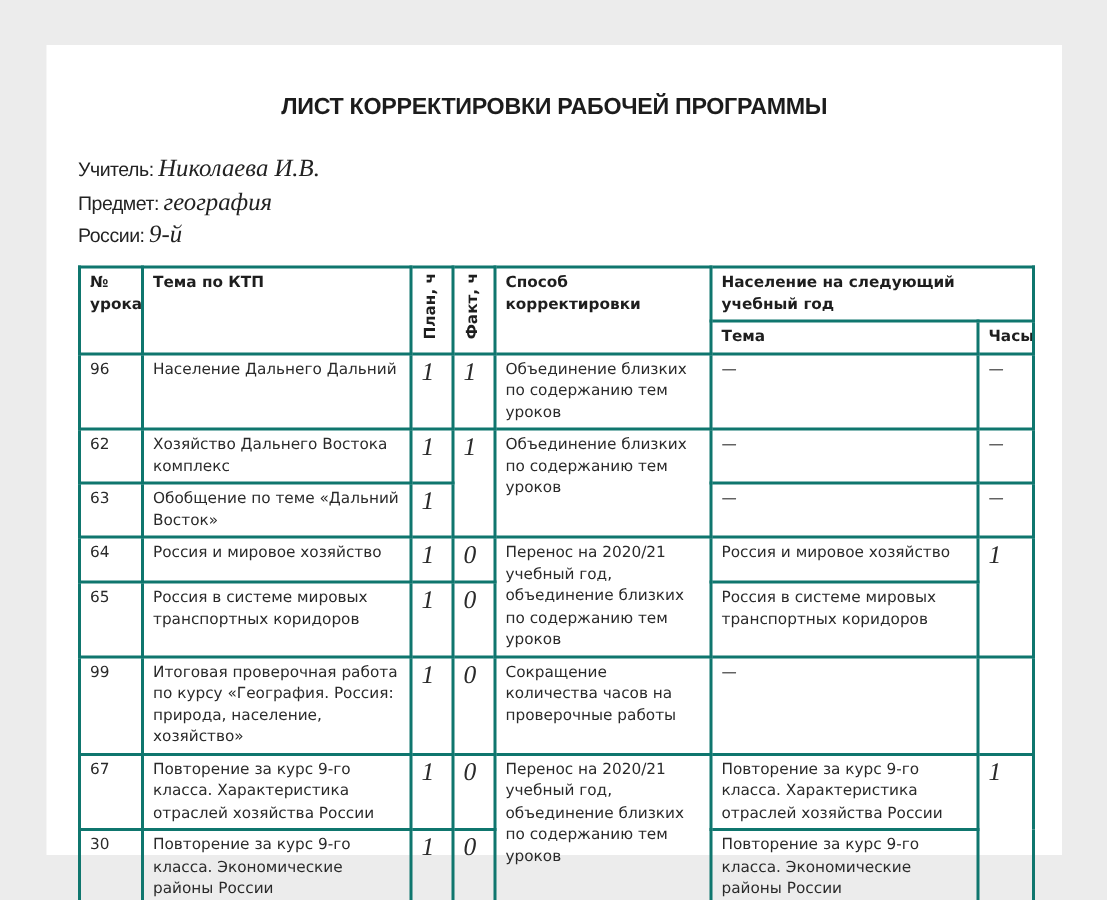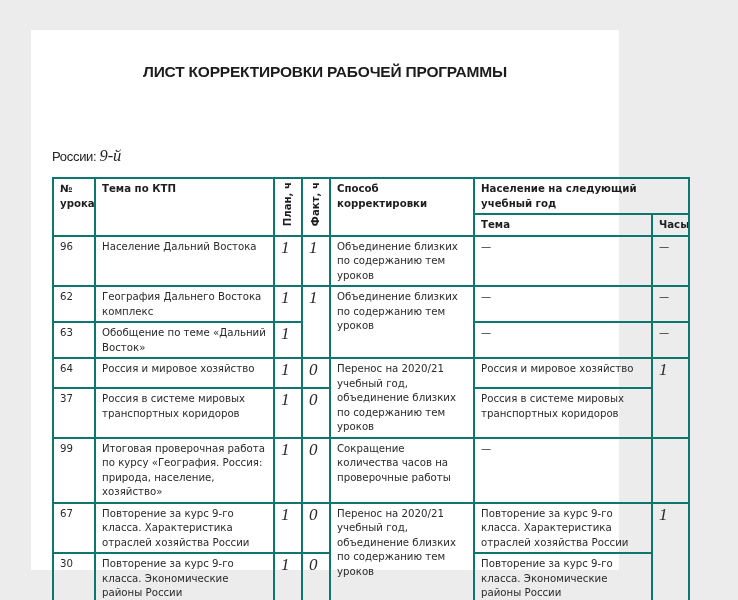--- a/index.html
+++ b/index.html
@@ -6,21 +6,21 @@
   body {
     width: 738px; height: 600px;
     background: #ececec;
     position: relative;
     font-family: "DejaVu Sans", sans-serif;
     color: #222;
     overflow: hidden;
   }
   .page {
     position: absolute; left: 31px; top: 30px;
-    width: 588px; height: 540px;
+    width: 677px; height: 540px;
     background: #ffffff;
   }
   .doc-title {
     position: absolute; left: 0; right: 0; top: 33px;
     text-align: center;
     font-family: "Liberation Sans", sans-serif;
     font-weight: bold; font-size: 15.5px;
     letter-spacing: -0.2px;
     color: #1c1c1c;
   }
@@ -83,20 +83,26 @@
   }
   td.dash { font-size: 10.2px; }
   .hdr-sub { padding-top: 4px; margin-left: 44px; }
 </style>
 </head>
 <body>
 
 <div class="page">
   <div class="doc-title">ЛИСТ КОРРЕКТИРОВКИ РАБОЧЕЙ ПРОГРАММЫ</div>
 
+  <div class="meta-line meta-teacher">
+    <span class="lbl">Учитель:</span><span class="val">Николаева И.В.</span>
+  </div>
+  <div class="meta-line meta-subject">
+    <span class="lbl">Предмет:</span><span class="val">география</span>
+  </div>
   <div class="meta-line meta-class">
     <span class="lbl">России:</span><span class="val">9-й</span>
   </div>
 
   <table class="kt">
     <colgroup>
       <col style="width:42px">
       <col style="width:179px">
       <col style="width:28px">
       <col style="width:28px">
@@ -117,31 +123,31 @@
       <th rowspan="2" class="hdr-mid">Способ корректировки</th>
       <th colspan="2">Население на следующий учебный год</th>
     </tr>
     <tr style="height:20px">
       <th class="hdr-sub">Тема</th>
       <th class="hdr-sub">Часы</th>
     </tr>
 
     <tr style="height:49px">
       <td>96</td>
-      <td>Население Дальний Востока</td>
+      <td>Население Дальнего Дальний</td>
       <td class="num-it">1</td>
       <td class="num-it">1</td>
       <td>Объединение близких по содержанию тем уроков</td>
       <td class="dash">—</td>
       <td class="dash">—</td>
     </tr>
 
     <tr style="height:36px">
       <td>62</td>
-      <td>География Дальнего Востока комплекс</td>
+      <td>Хозяйство Дальнего Востока комплекс</td>
       <td class="num-it">1</td>
       <td rowspan="2" class="num-it">1</td>
       <td rowspan="2">Объединение близких по содержанию тем уроков</td>
       <td class="dash">—</td>
       <td class="dash">—</td>
     </tr>
 
     <tr style="height:34px">
       <td>63</td>
       <td>Обобщение по теме «Дальний Восток»</td>
@@ -154,21 +160,21 @@
       <td>64</td>
       <td>Россия и мировое хозяйство</td>
       <td class="num-it">1</td>
       <td class="num-it">0</td>
       <td rowspan="2">Перенос на 2020/21 учебный год, объединение близких по содержанию тем уроков</td>
       <td>Россия и мировое хозяйство</td>
       <td rowspan="2" class="num-it">1</td>
     </tr>
 
     <tr style="height:39px">
-      <td>37</td>
+      <td>65</td>
       <td>Россия в системе мировых транспортных коридоров</td>
       <td class="num-it">1</td>
       <td class="num-it">0</td>
       <td>Россия в системе мировых транспортных коридоров</td>
     </tr>
 
     <tr style="height:49px">
       <td>99</td>
       <td>Итоговая проверочная работа по курсу «География. Россия: природа, население, хозяйство»</td>
       <td class="num-it">1</td>

